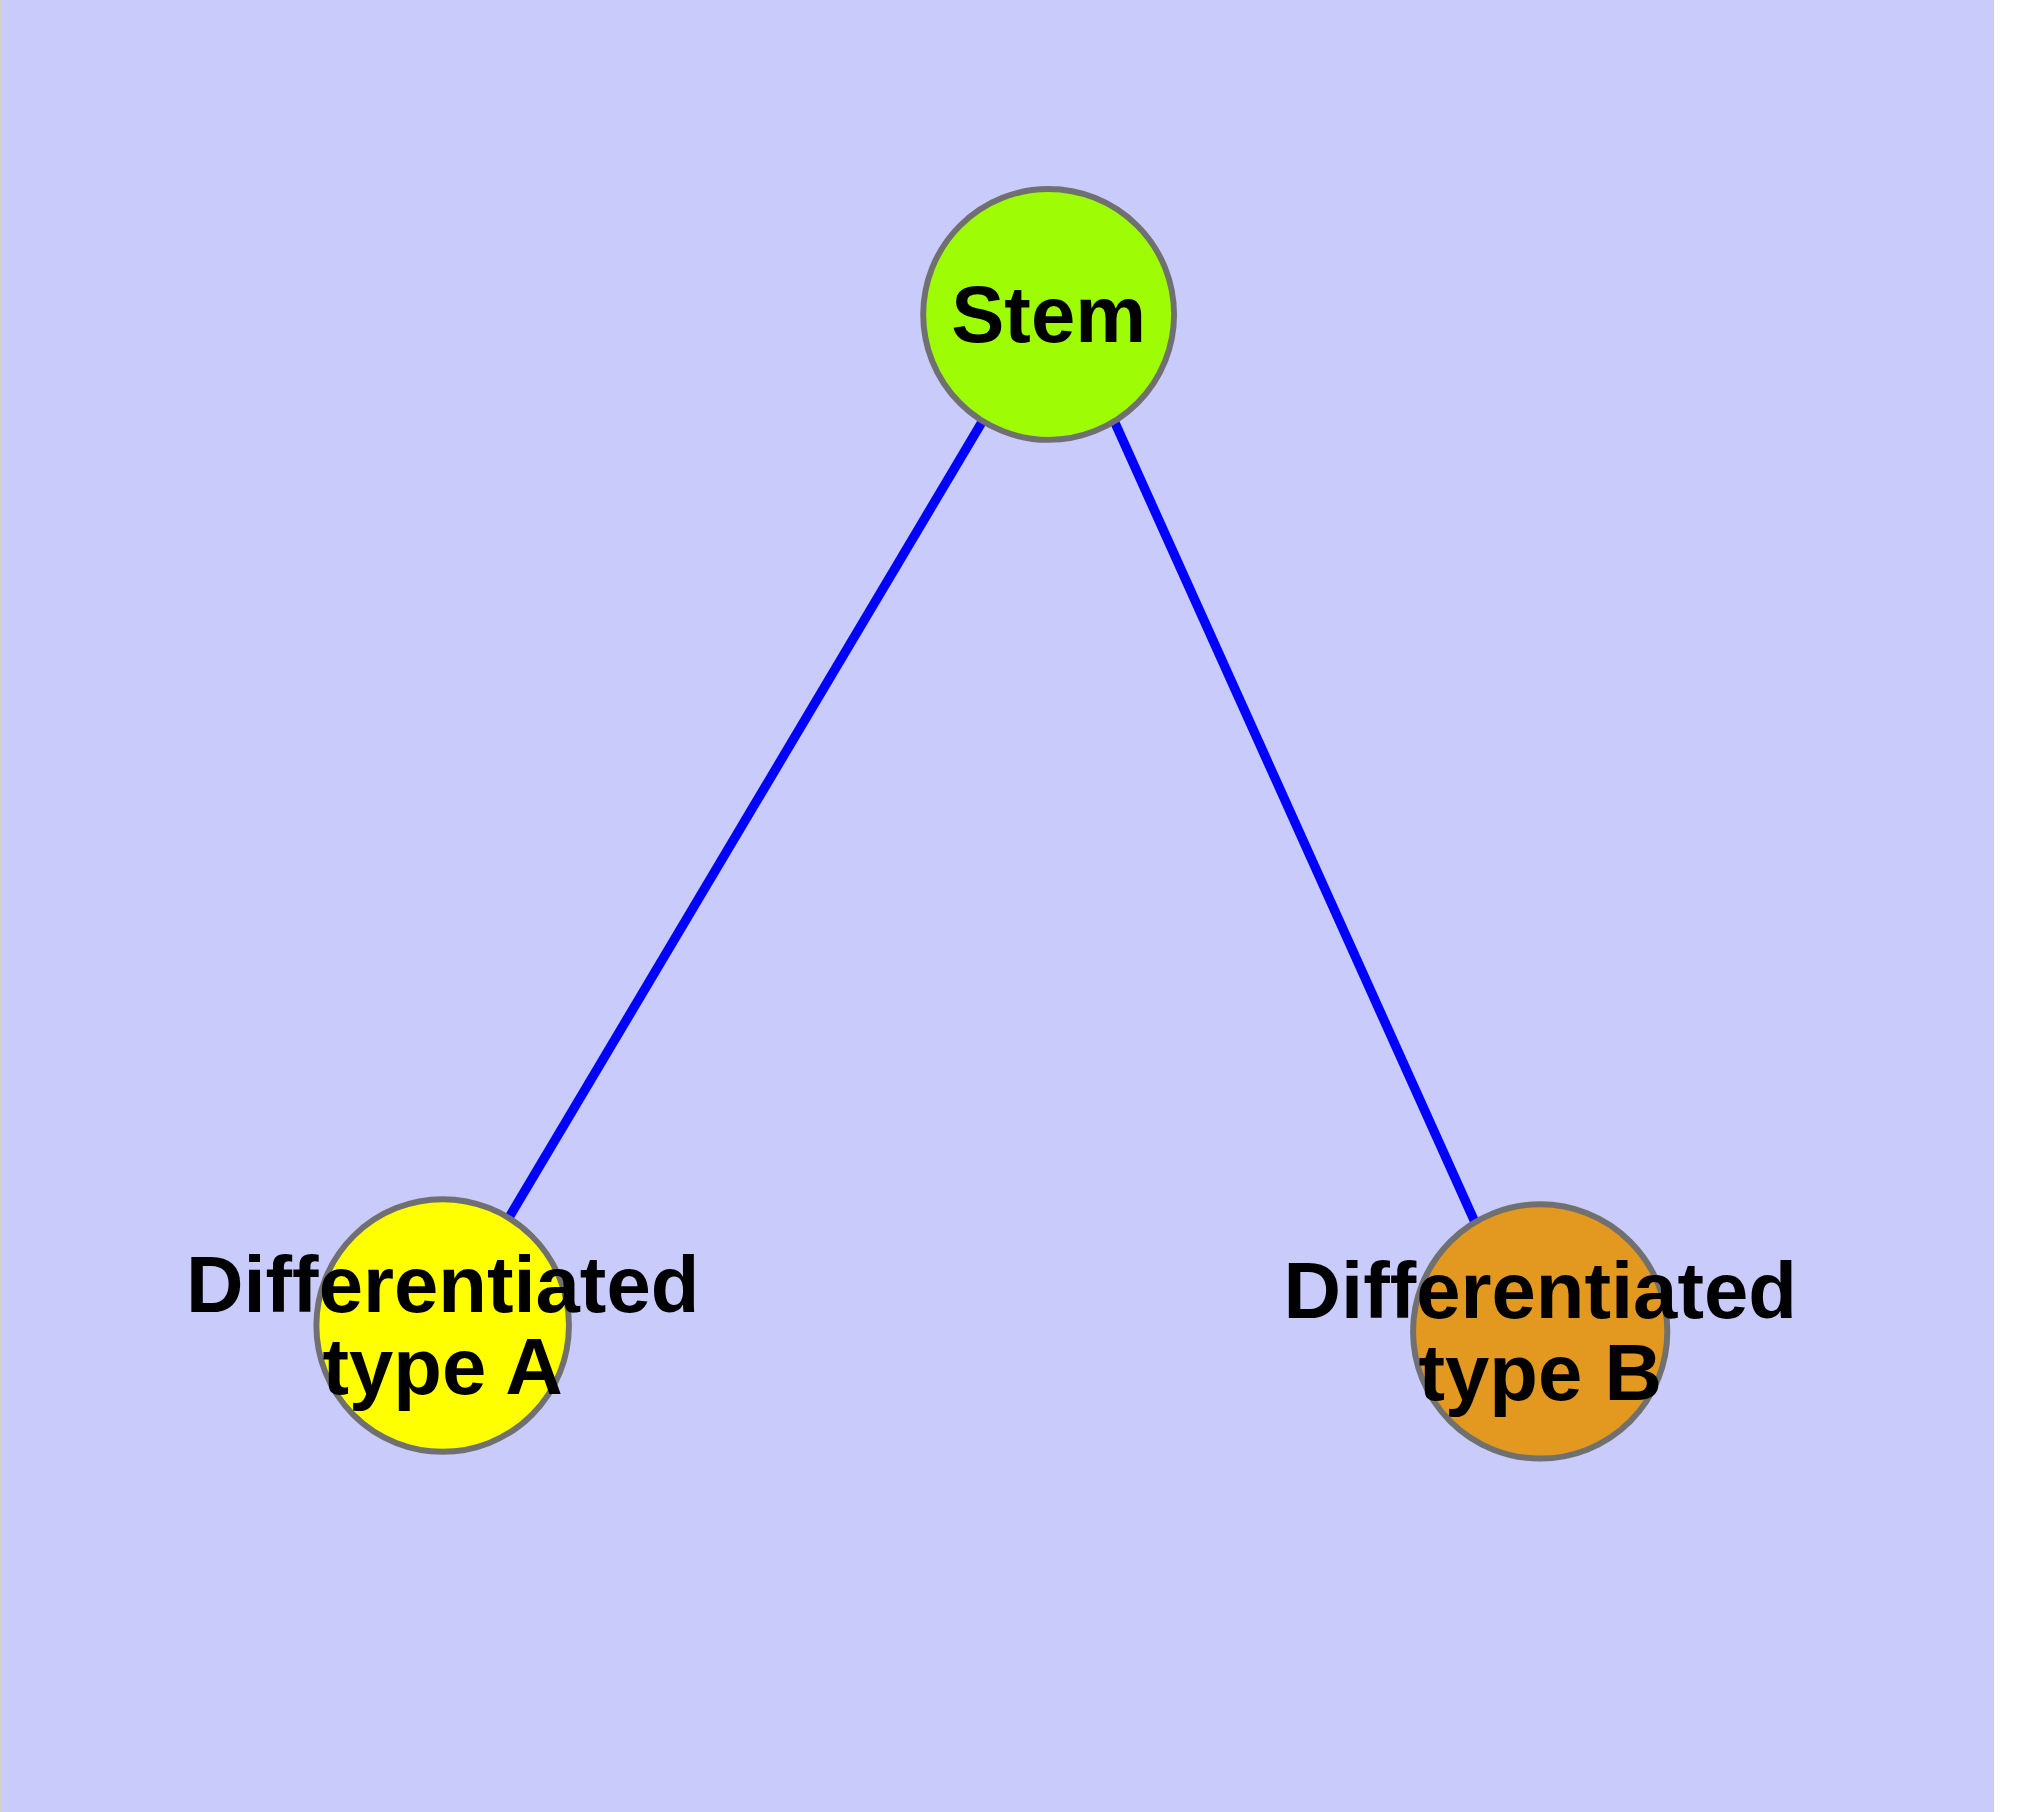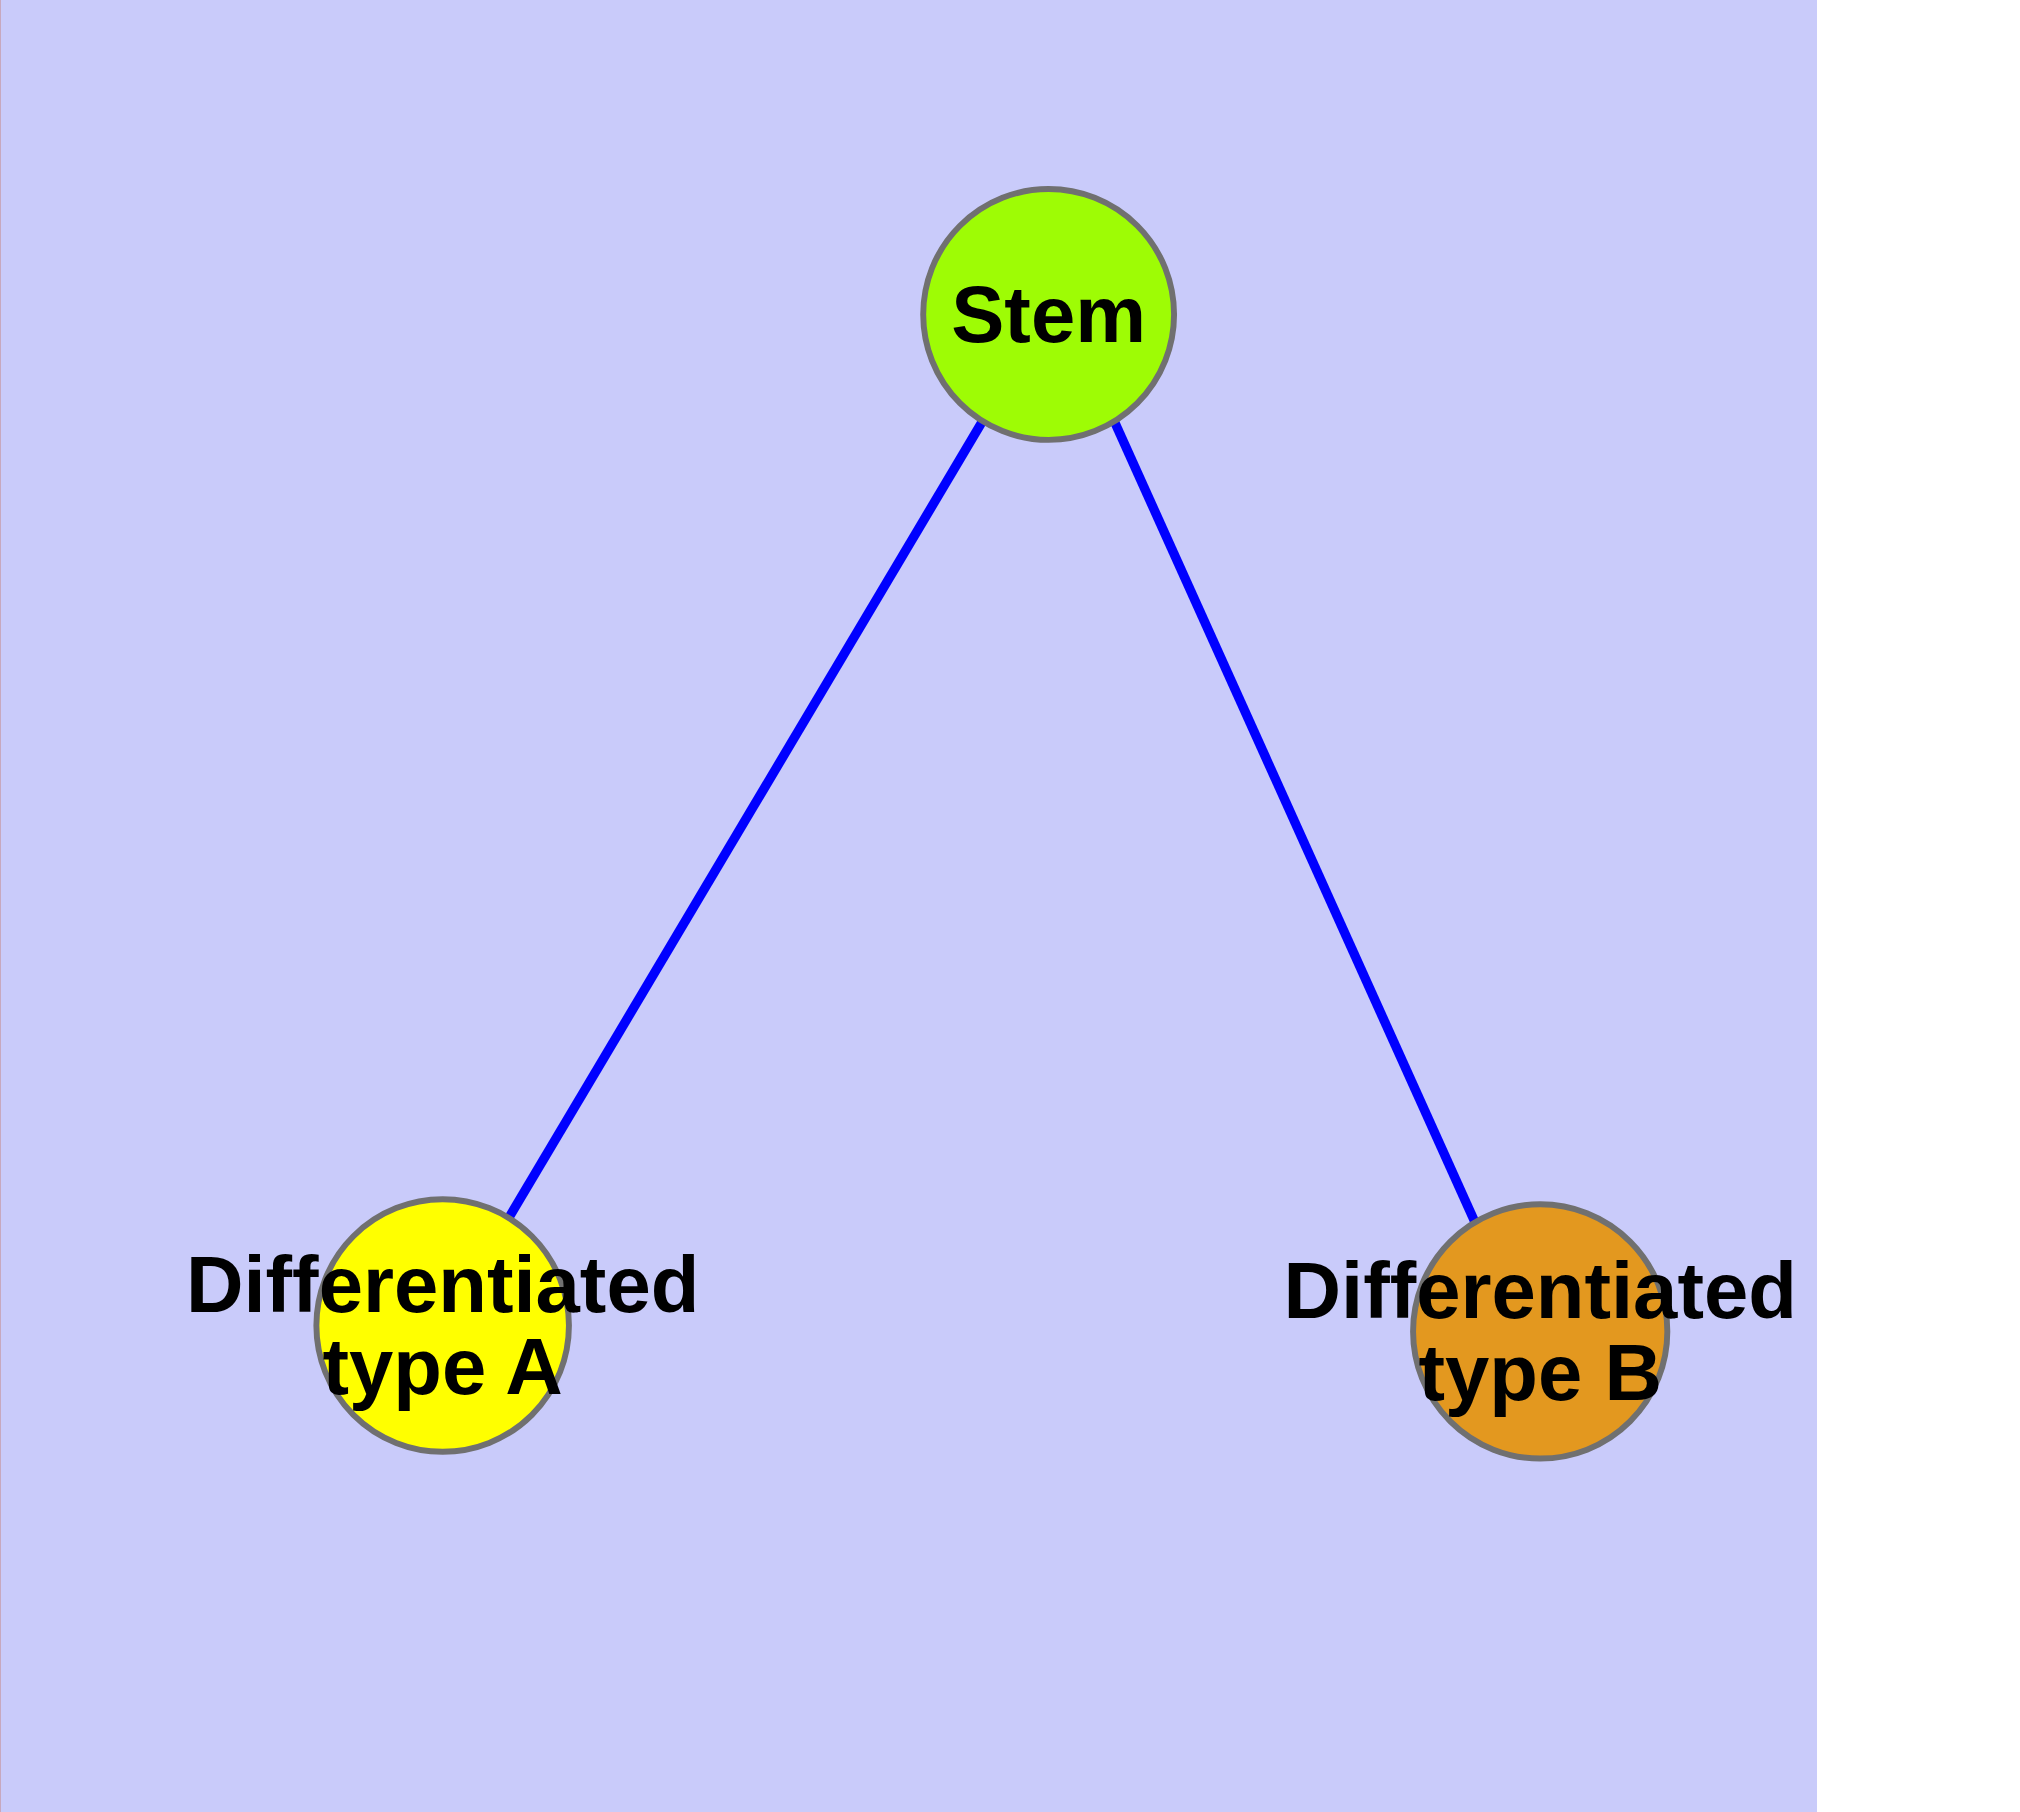--- a/index.html
+++ b/index.html
@@ -29,21 +29,21 @@
     line-height: 1.03;
     fill: #000000;
     text-anchor: middle;
     dominant-baseline: auto;
     white-space: pre;
   }
 </style>
 </head>
 <body>
 
-<div id="canvas" style="width: 1817px; height: 1812px; background: #c2410c;">
+<div id="canvas" style="width: 1994px; height: 1812px; background: #fde047;">
   <svg id="graph-svg" viewBox="0 0 2384 2138" xmlns="http://www.w3.org/2000/svg" style="width: 2021px; height: 1812px;">
 
     <rect id="bg-rect" x="0" y="0" width="2384" height="2138" fill="#C9CBFA"></rect>
 
     <g id="edges-group">
         <line x1="1159" y1="497" x2="600" y2="1437" stroke="#0000FF" stroke-width="11" stroke-linecap="butt"></line>
         <line x1="1314" y1="496" x2="1740" y2="1442" stroke="#0000FF" stroke-width="11" stroke-linecap="butt"></line>
       </g>
     <g id="nodes-group">
         <circle cx="1237" cy="371" r="148" fill="#9EFC05" stroke="#707070" stroke-width="7"></circle>

